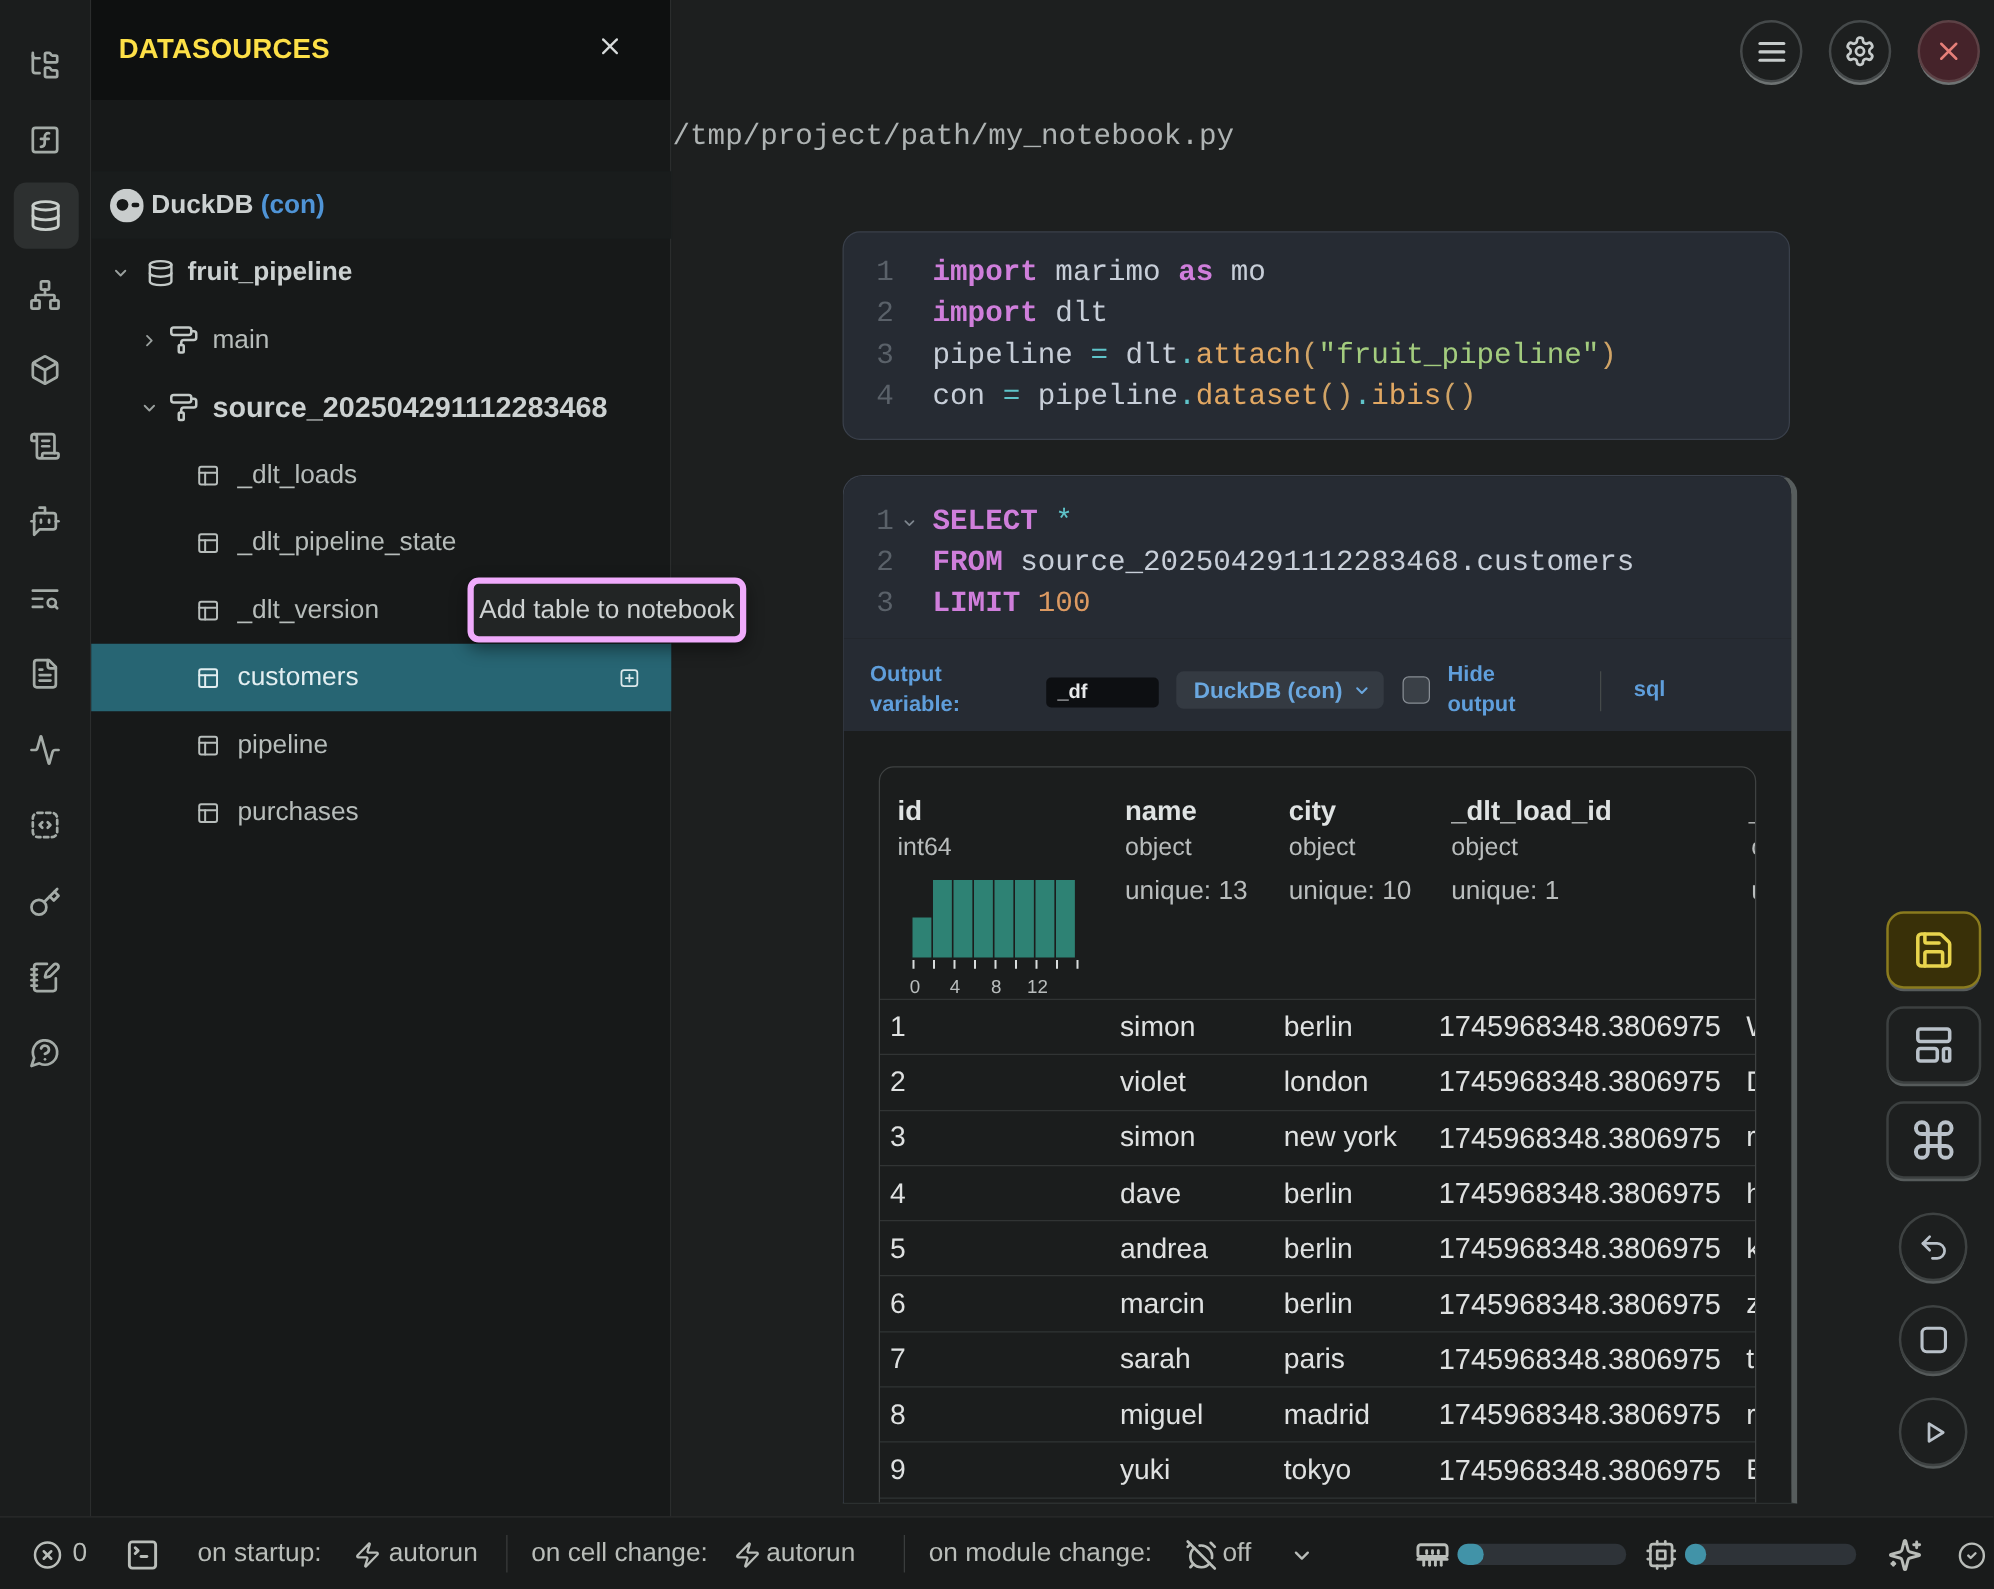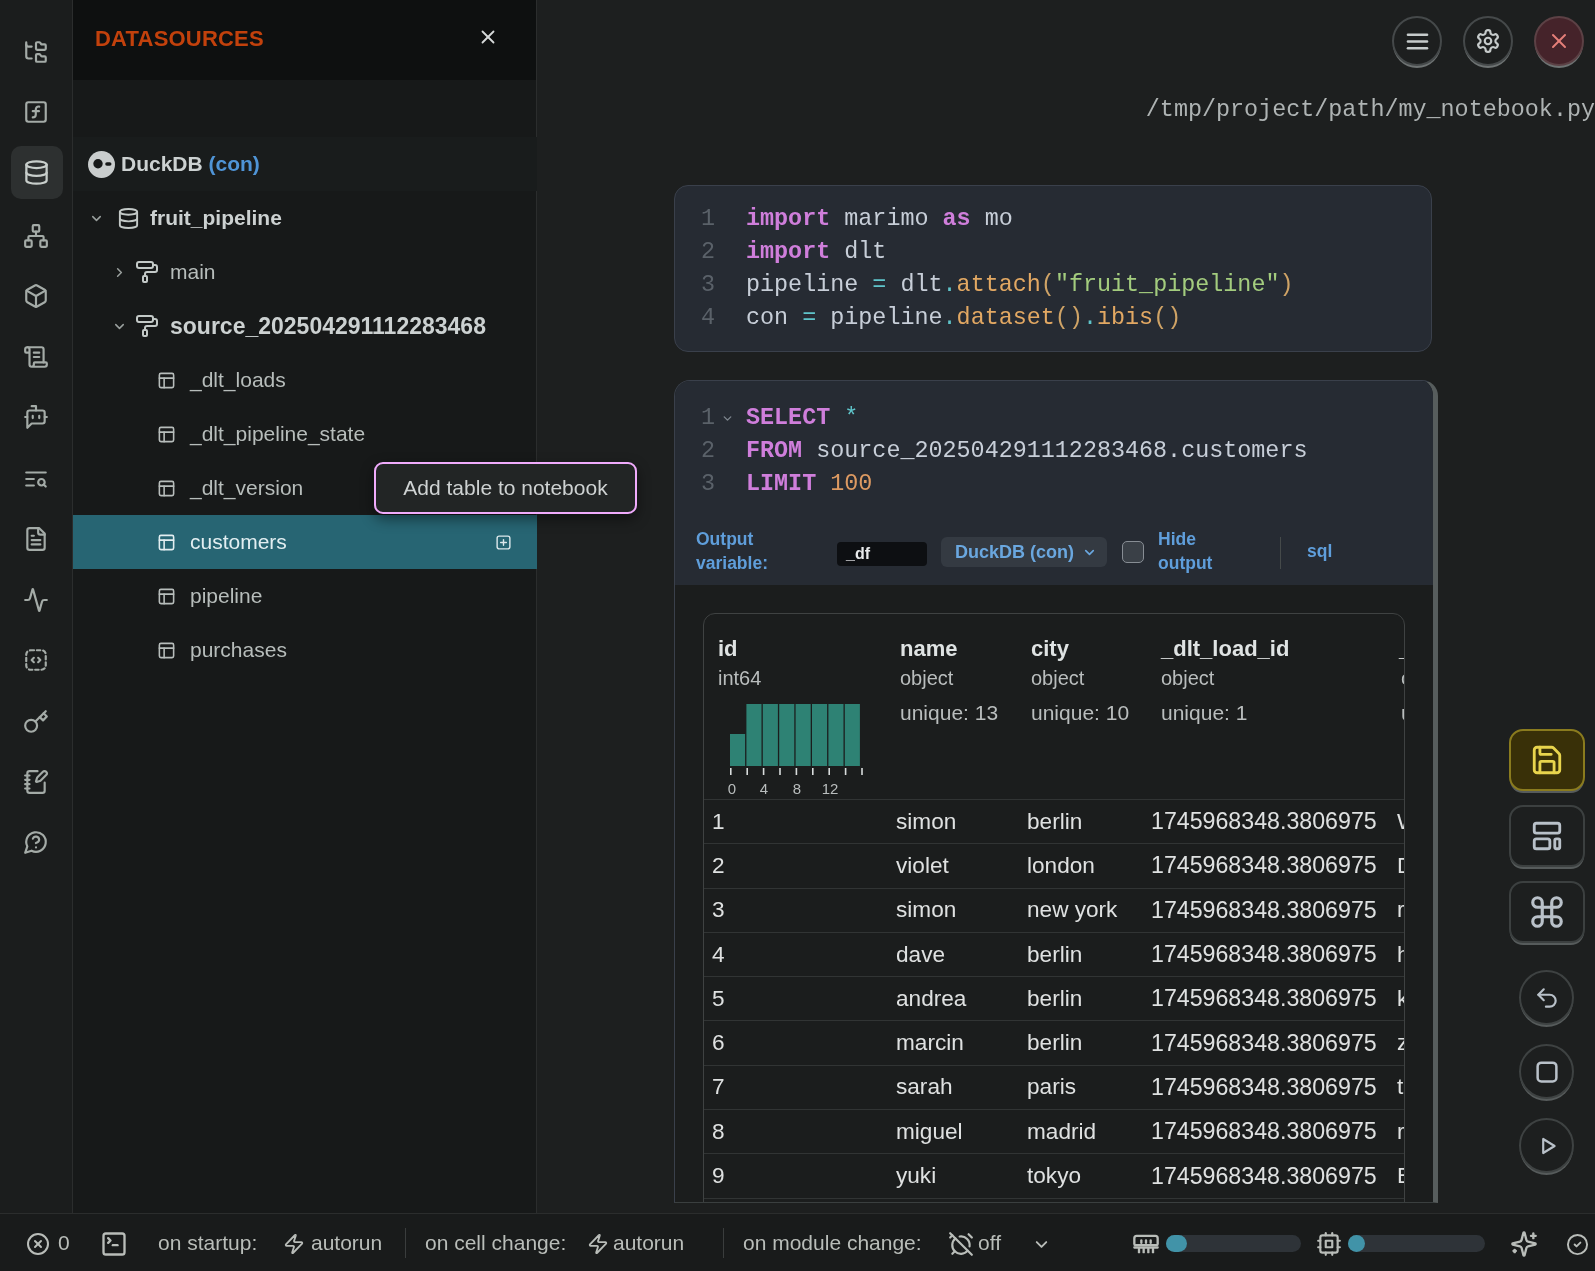--- a/index.html
+++ b/index.html
@@ -9,31 +9,31 @@
 svg { display:block; }
 .ic { position:absolute; color:#a4aba7; }
 
 
 #rail { position:absolute; left:0; top:0; width:73px; height:1213px; background:#1b1d1d; border-right:1px solid #2b2d2d; }
 #rail .active-bg { position:absolute; left:11px; top:146px; width:52px; height:53px; background:#2d3030; border-radius:10px; }
 
 
 #panel { position:absolute; left:73px; top:0; width:464px; height:1213px; background:#171919; border-right:1px solid #2b2d2d; }
 #phead { position:absolute; left:0; top:0; width:100%; height:80px; background:#0e1010; }
-#phead .t { position:absolute; left:22px; top:26px; font-size:22px; font-weight:bold; color:#c2410c; letter-spacing:0.2px; }
+#phead .t { position:absolute; left:22px; top:26px; font-size:22px; font-weight:bold; color:#fde047; letter-spacing:0.2px; }
 #psearch { position:absolute; left:0; top:80px; width:100%; height:57px; border-bottom:1px solid #242727; }
 #psearch .ph { position:absolute; left:66px; top:15px; font-size:22px; color:#9aa1a1; }
 #psearch .vd { position:absolute; left:408px; top:0; width:1px; height:57px; background:#242727; }
 .row { position:absolute; left:0; width:464px; height:54px; }
 .row .txt { position:absolute; top:50%; transform:translateY(-50%); font-size:21px; color:#b7bdbb; white-space:nowrap; }
 .row .txt.b { font-weight:bold; color:#ccd1d1; }
 
 
 #main { position:absolute; left:538px; top:0; width:1057px; height:1213px; background:#1d1f1f; }
-#path { position:absolute; left:0; top:97px; width:1057px; text-align:right; font-family:"Liberation Mono", monospace; font-size:23.4px; color:#aeb3b3; }
+#path { position:absolute; left:0; top:97px; width:1057px; text-align:left; font-family:"Liberation Mono", monospace; font-size:23.4px; color:#aeb3b3; }
 
 .cbtn { position:absolute; width:50px; height:50px; border-radius:50%; border:2px solid #45494a; background:#1d1f1f; box-shadow:0 3px 0 -1px #6e7373; display:flex; align-items:center; justify-content:center; color:#c6cbcb; }
 
 
 .cell { position:absolute; background:#262b33; border-radius:14px; border:1px solid #3a404b; }
 .cline { display:flex; height:33px; line-height:33px; font-family:"Liberation Mono", monospace; font-size:23.4px; white-space:pre; }
 .cline .ln { width:40px; text-align:right; color:#5a6169; flex:none; }
 .cline .cd { margin-left:31px; color:#c7ced8; }
 .kw { color:#cf7edb; font-weight:bold; }
 .op { color:#5fc4ca; }
@@ -60,21 +60,21 @@
 .cirbtn { position:absolute; left:1519px; width:55px; height:55px; border-radius:50%; background:#1d1f1f; border:2px solid #3e4242; box-shadow:0 3px 0 -1px #565b5b; display:flex; align-items:center; justify-content:center; color:#b9c1c9; }
 
 
 #dtable { position:absolute; left:28px; top:28px; width:702px; height:590px; border:1px solid #3f4242; border-radius:12px 12px 0 0; overflow:hidden; background:#1b1d1d; }
 .trow { display:flex; height:44.3px; border-top:1px solid #313434; align-items:center; font-size:22.6px; color:#dfe1e1; }
 .trow .c1 { width:192px; padding-left:8px; flex:none; }
 .trow .c2 { width:131px; flex:none; }
 .trow .c3 { width:124px; flex:none; }
 .trow .c4 { width:246px; flex:none; font-size:23.2px; }
 .trow .c5 { flex:1; white-space:nowrap; }
-#tooltip { position:absolute; left:374px; top:462px; width:263px; height:52px; background:#222525; border:2px solid #f0abfc; border-radius:9px; box-shadow:0 5px 14px rgba(0,0,0,0.45); display:flex; align-items:center; justify-content:center; font-size:21px; color:#ced2d2; z-index:50; }
+#tooltip { position:absolute; left:374px; top:462px; width:223px; height:52px; background:#222525; border:5px solid #f0abfc; border-radius:9px; box-shadow:0 5px 14px rgba(0,0,0,0.45); display:flex; align-items:center; justify-content:center; font-size:21px; color:#ced2d2; z-index:50; }
 </style>
 </head>
 <body>
 <div id="root">
   <div id="rail">
     <div class="active-bg"></div>
     <svg class="ic" style="left:23px;top:39px" width="26" height="26" viewBox="0 0 24 24" fill="none" stroke="currentColor" stroke-width="2" stroke-linecap="round" stroke-linejoin="round">
         <path d="M20 10a1 1 0 0 0 1-1V6a1 1 0 0 0-1-1h-2.5a1 1 0 0 1-.8-.4l-.9-1.2A1 1 0 0 0 15 3h-2a1 1 0 0 0-1 1v5a1 1 0 0 0 1 1Z"></path>
         <path d="M20 21a1 1 0 0 0 1-1v-3a1 1 0 0 0-1-1h-2.5a1 1 0 0 1-.8-.4l-.9-1.2a1 1 0 0 0-.8-.4h-2a1 1 0 0 0-1 1v5a1 1 0 0 0 1 1Z"></path>
         <path d="M3 5a2 2 0 0 0 2 2h3"></path>

